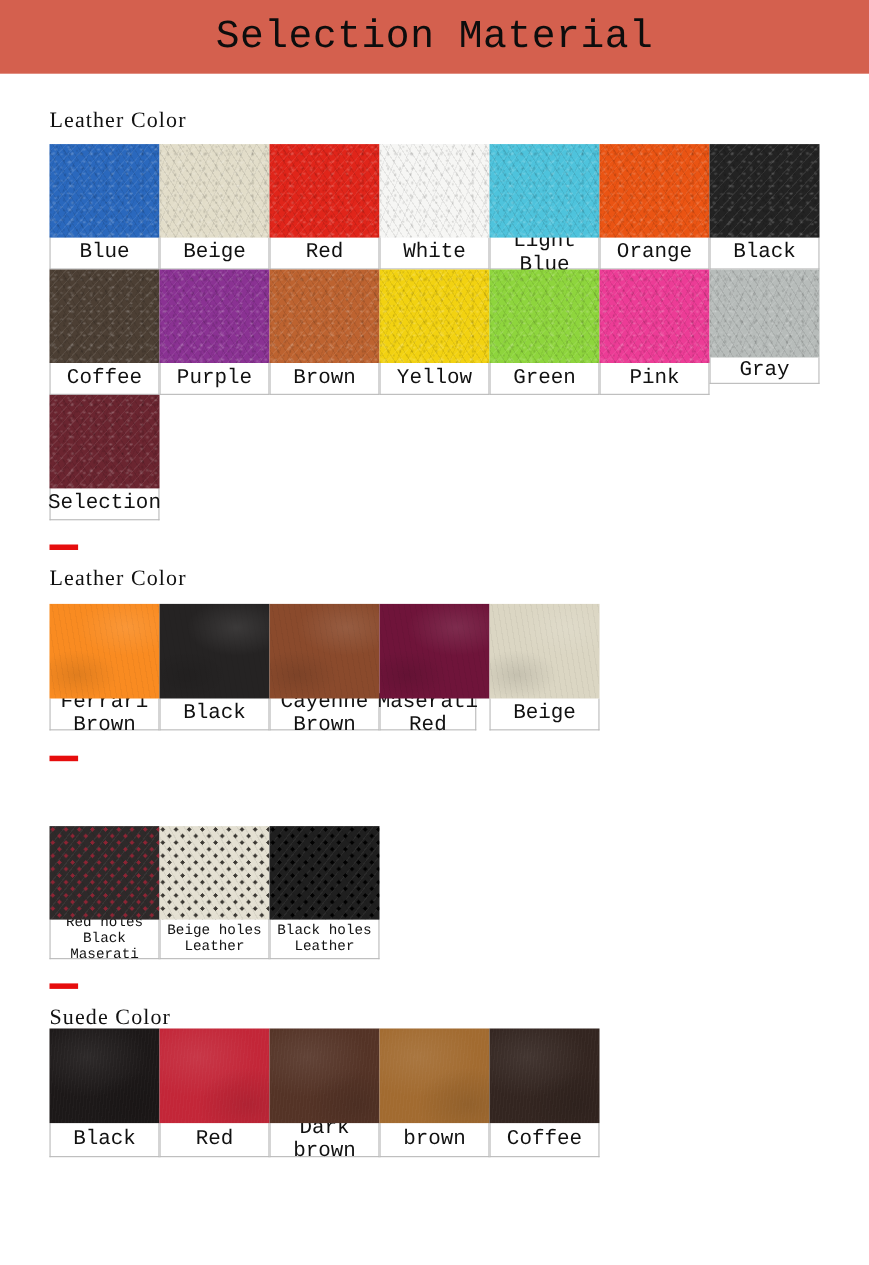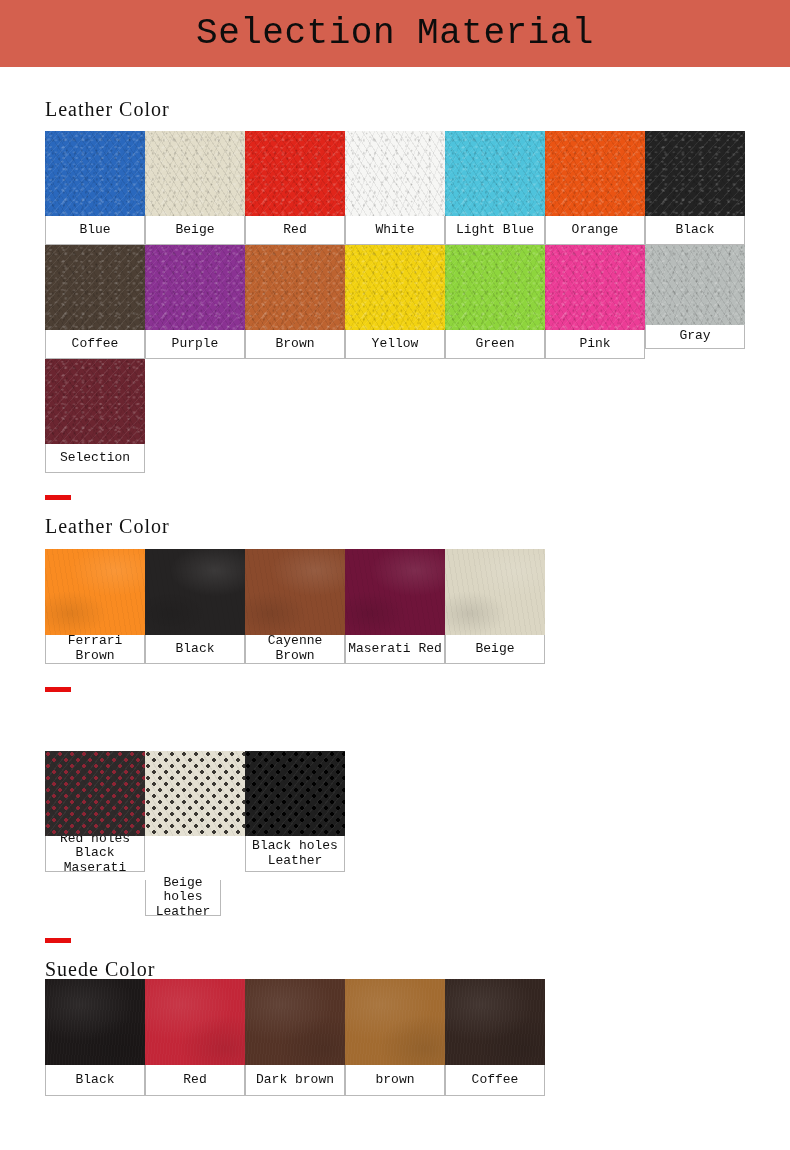--- a/index.html
+++ b/index.html
@@ -69,21 +69,21 @@
   }
   .swatch-patch {
     position: relative;
     overflow: hidden;
     display: block;
   }
   .swatch-label {
     border: 1px solid #b9b9b9;
     border-top: none;
     font-family: "Liberation Mono", "DejaVu Sans Mono", monospace;
-    font-size: 13px;
+    font-size: 19px;
     color: #111;
     display: flex;
     align-items: center;
     justify-content: center;
     text-align: center;
     line-height: 1.12;
     background: #ffffff;
     padding: 0 2px;
   }
 
@@ -245,21 +245,21 @@
       <div class="swatch-cell">
         <div class="swatch-patch smooth" style="width: 100px; height: 86px; background: rgb(37, 35, 35);"></div>
         <div class="swatch-label" style="width: 100px; height: 29px;">Black</div>
       </div>
       <div class="swatch-cell">
         <div class="swatch-patch smooth" style="width: 100px; height: 86px; background: rgb(138, 74, 44);"></div>
         <div class="swatch-label" style="width: 100px; height: 29px;">Cayenne Brown</div>
       </div>
       <div class="swatch-cell">
         <div class="swatch-patch smooth" style="width: 100px; height: 86px; background: rgb(111, 20, 58);"></div>
-        <div class="swatch-label" style="width: 100px; height: 29px;">Maserati Red</div>
+        <div class="swatch-label" style="width: 88px; height: 29px;">Maserati Red</div>
       </div>
       <div class="swatch-cell">
         <div class="swatch-patch smooth" style="width: 100px; height: 86px; background: rgb(219, 214, 195);"></div>
         <div class="swatch-label" style="width: 100px; height: 29px;">Beige</div>
       </div>
     </div>
 
   <div class="divider-bar" style="margin-top:23px;"></div>
 
   <h2 class="section-heading" style="margin-top:16px; margin-bottom:13px; min-height:30px;"></h2>
@@ -269,21 +269,21 @@
         <div class="swatch-patch perf" style="width: 100px; height: 85px; background: rgb(46, 42, 42);">
           <div style="position: absolute; inset: 0px; z-index: 2; background-image: radial-gradient(1.7px at 3px 3px, rgb(142, 36, 52) 0px, rgb(142, 36, 52) 1.7px, transparent 1.9px), radial-gradient(1.7px at 9px 9px, rgb(142, 36, 52) 0px, rgb(142, 36, 52) 1.7px, transparent 1.9px); background-size: 12px 12px, 12px 12px;"></div>
         </div>
         <div class="swatch-label" style="width: 100px; height: 36px; font-size: 13px; white-space: pre-line; flex-direction: column; line-height: 1.08;">Red holes
 Black Maserati</div>
       </div>
       <div class="swatch-cell">
         <div class="swatch-patch perf" style="width: 100px; height: 85px; background: rgb(228, 224, 210);">
           <div style="position: absolute; inset: 0px; z-index: 2; background-image: radial-gradient(1.7px at 3px 3px, rgb(59, 56, 51) 0px, rgb(59, 56, 51) 1.7px, transparent 1.9px), radial-gradient(1.7px at 9px 9px, rgb(59, 56, 51) 0px, rgb(59, 56, 51) 1.7px, transparent 1.9px); background-size: 12px 12px, 12px 12px;"></div>
         </div>
-        <div class="swatch-label" style="width: 76px; height: 36px; font-size: 13px; white-space: pre-line; flex-direction: column; line-height: 1.08; margin-top: 44px;">Beige holes
+        <div class="swatch-label" style="width: 100px; height: 36px; font-size: 13px; white-space: pre-line; flex-direction: column; line-height: 1.08;">Beige holes
 Leather</div>
       </div>
       <div class="swatch-cell">
         <div class="swatch-patch perf" style="width: 100px; height: 85px; background: rgb(31, 31, 31);">
           <div style="position: absolute; inset: 0px; z-index: 2; background-image: radial-gradient(1.7px at 3px 3px, rgb(0, 0, 0) 0px, rgb(0, 0, 0) 1.7px, transparent 1.9px), radial-gradient(1.7px at 9px 9px, rgb(0, 0, 0) 0px, rgb(0, 0, 0) 1.7px, transparent 1.9px); background-size: 12px 12px, 12px 12px;"></div>
         </div>
         <div class="swatch-label" style="width: 100px; height: 36px; font-size: 13px; white-space: pre-line; flex-direction: column; line-height: 1.08;">Black holes
 Leather</div>
       </div>
     </div>

